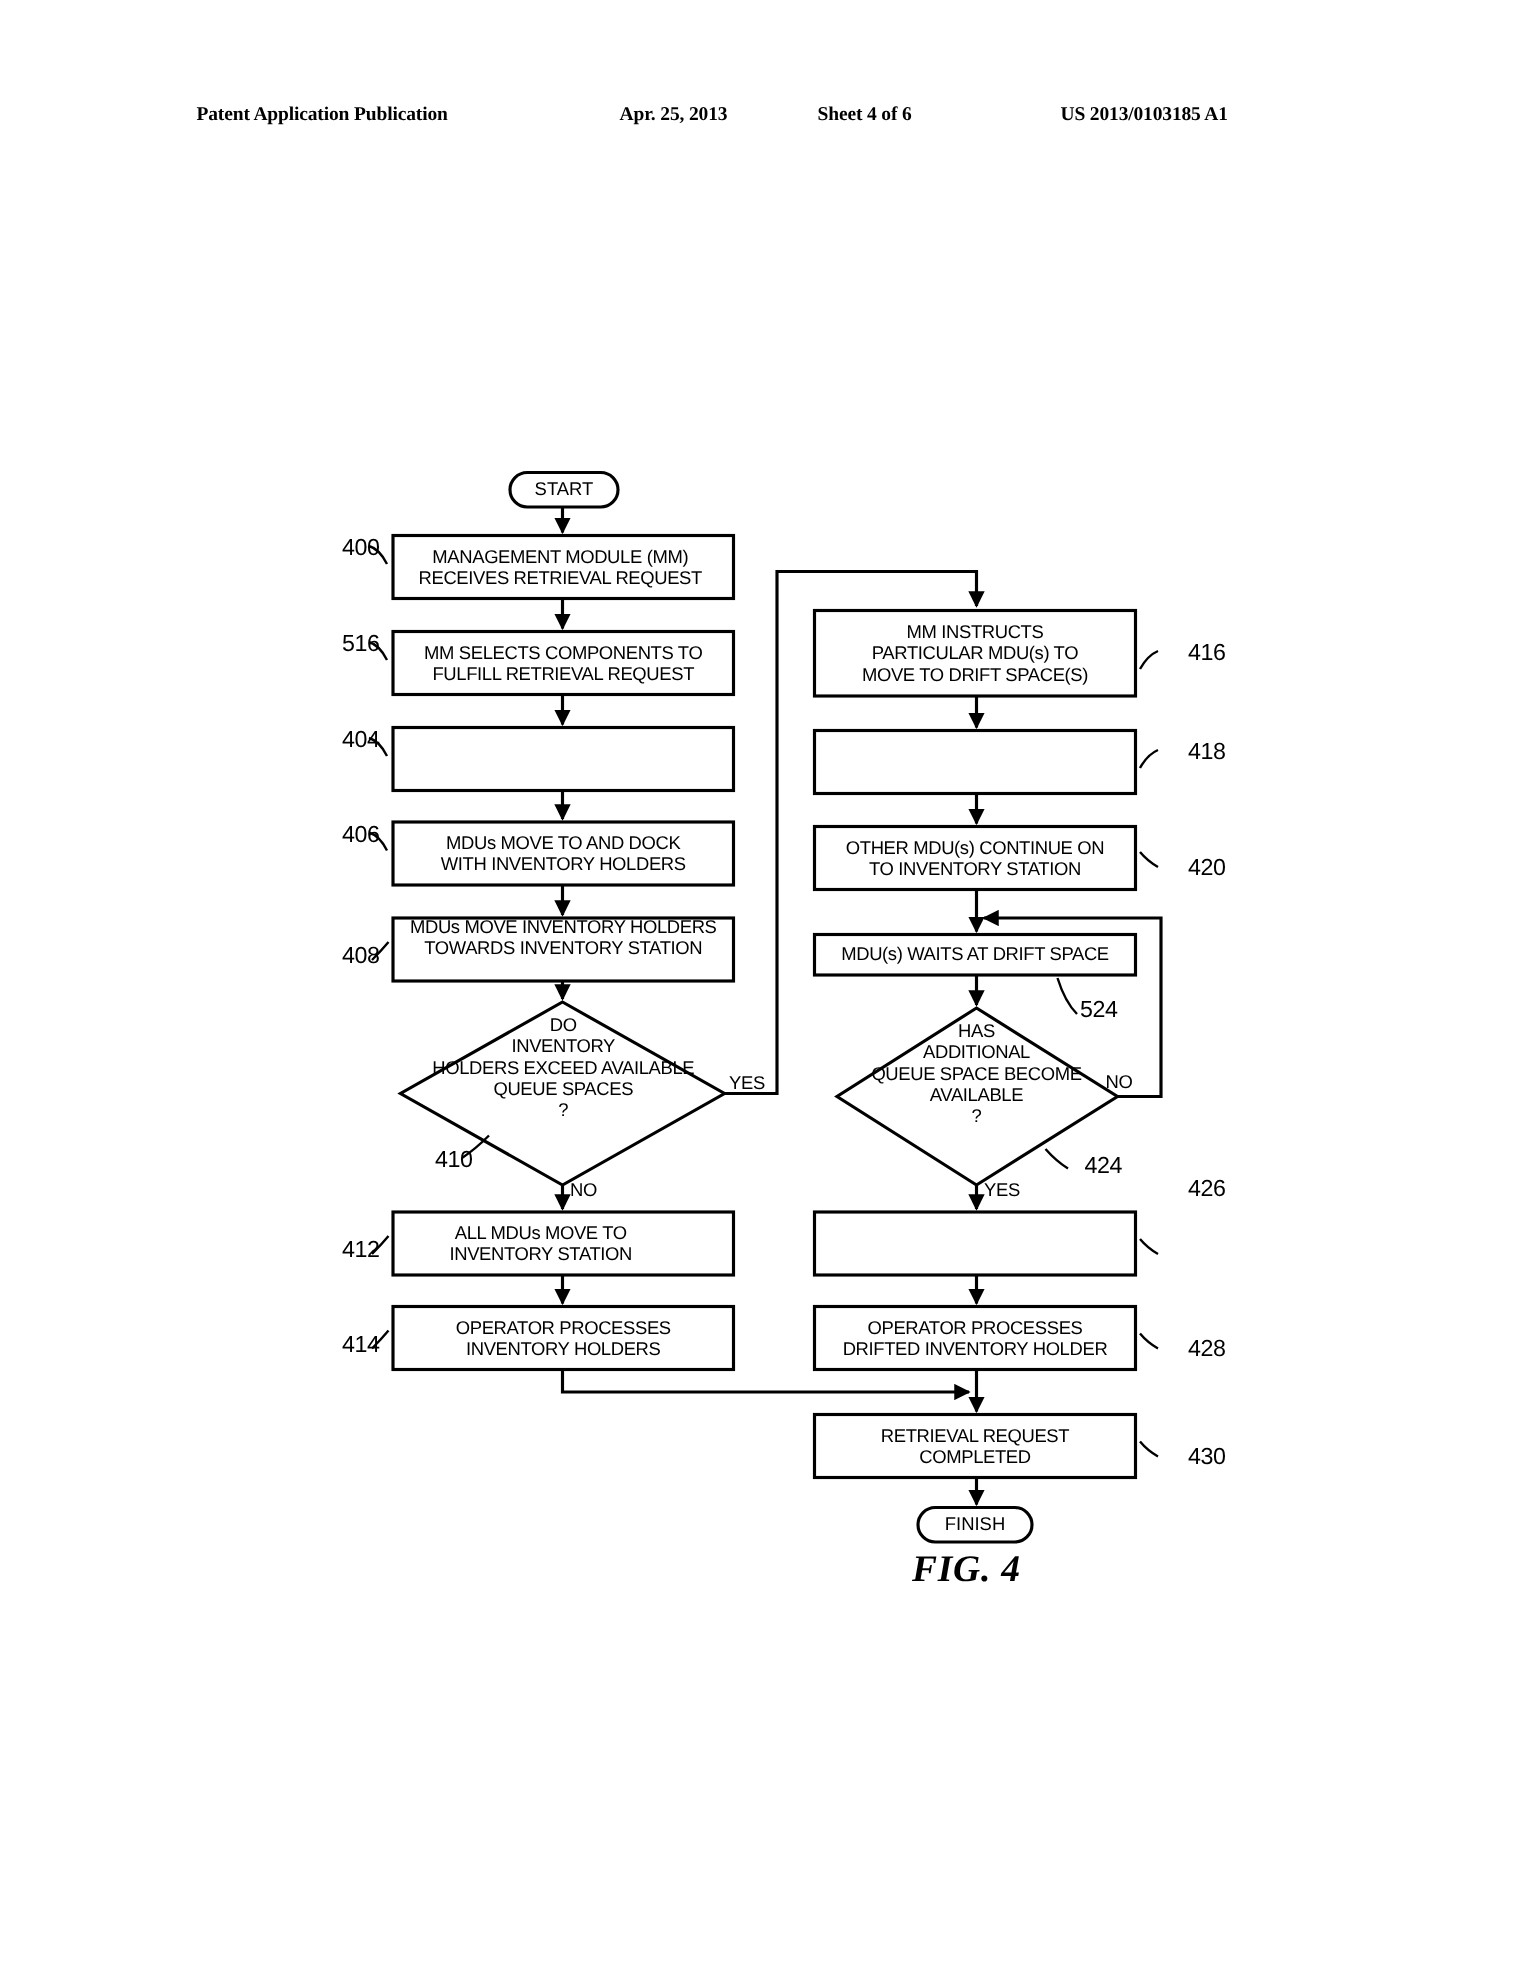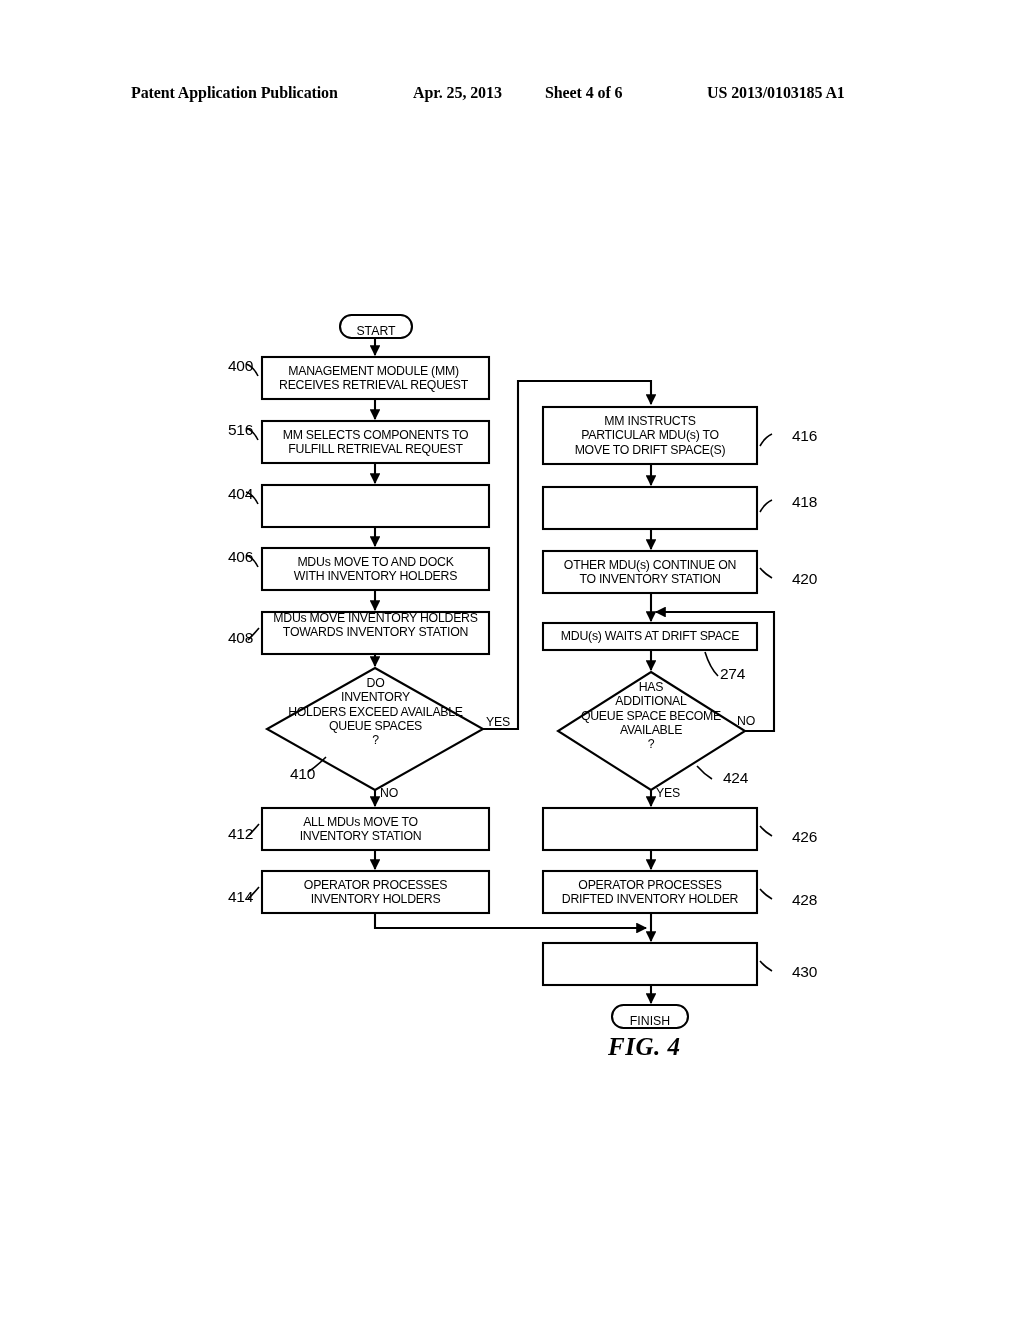--- a/index.html
+++ b/index.html
@@ -14,26 +14,26 @@
     position: relative;
     font-family: "Liberation Sans", sans-serif;
     color: #000;
     overflow: hidden;
   }
 
   
   .pub-header {
     position: absolute;
     left: 0;
-    top: 84px;
+    top: 68px;
     width: 1024px;
     height: 30px;
     font-family: "Liberation Serif", serif;
     font-weight: bold;
-    font-size: 16px;
+    font-size: 13px;
     letter-spacing: -0.1px;
   }
   .pub-header .h-pub {
     position: absolute;
     left: 131px;
     top: 0;
     white-space: nowrap;
   }
   .pub-header .h-date {
     position: absolute;
@@ -82,21 +82,20 @@
     font-size: 12.3px;
     line-height: 14.3px;
     letter-spacing: -0.25px;
     color: #000;
     pointer-events: none;
     white-space: nowrap;
   }
   .terminal-text {
     font-size: 12.3px;
     letter-spacing: 0px;
-    justify-content: flex-end;
   }
   .ref-num {
     position: absolute;
     font-family: "Liberation Sans", sans-serif;
     font-size: 15.5px;
     letter-spacing: -0.3px;
     color: #000;
     margin-left: 17px;
   }
   .edge-label {
@@ -294,35 +293,39 @@
     <span>AVAILABLE</span>
     <span>?</span>
   </div>
 
 
   <div class="node-text" style="left:543px; top:871px; width:214px; height:42px;">
     <span>OPERATOR PROCESSES</span>
     <span>DRIFTED INVENTORY HOLDER</span>
   </div>
 
+  <div class="node-text" style="left:543px; top:943px; width:214px; height:42px;">
+    <span>RETRIEVAL REQUEST</span>
+    <span>COMPLETED</span>
+  </div>
 
   <span class="ref-num" style="left:211px; top:357px;">400</span>
   <span class="ref-num" style="left:211px; top:421px;">516</span>
   <span class="ref-num" style="left:211px; top:485px;">404</span>
   <span class="ref-num" style="left:211px; top:548px;">406</span>
   <span class="ref-num" style="left:211px; top:629px;">408</span>
   <span class="ref-num" style="left:273px; top:765px;">410</span>
   <span class="ref-num" style="left:211px; top:825px;">412</span>
   <span class="ref-num" style="left:211px; top:888px;">414</span>
   <span class="ref-num" style="left:775px; top:427px;">416</span>
   <span class="ref-num" style="left:775px; top:493px;">418</span>
   <span class="ref-num" style="left:775px; top:570px;">420</span>
-  <span class="ref-num" style="left:703px; top:665px;">274</span>
+  <span class="ref-num" style="left:703px; top:665px;">524</span>
   <span class="ref-num" style="left:706px; top:769px;">424</span>
-  <span class="ref-num" style="left:775px; top:828px;text-align:center;">426</span>
+  <span class="ref-num" style="left:775px; top:784px;text-align:center;">426</span>
   <span class="ref-num" style="left:775px; top:891px;">428</span>
   <span class="ref-num" style="left:775px; top:963px;">430</span>
 
   <span class="edge-label" style="left:486px; top:715px;">YES</span>
   <span class="edge-label" style="left:380px; top:786px;">NO</span>
   <span class="edge-label" style="left:737px; top:714px;">NO</span>
   <span class="edge-label" style="left:656px; top:786px;">YES</span>
 
   <div class="fig-caption">FIG. 4</div>
 

